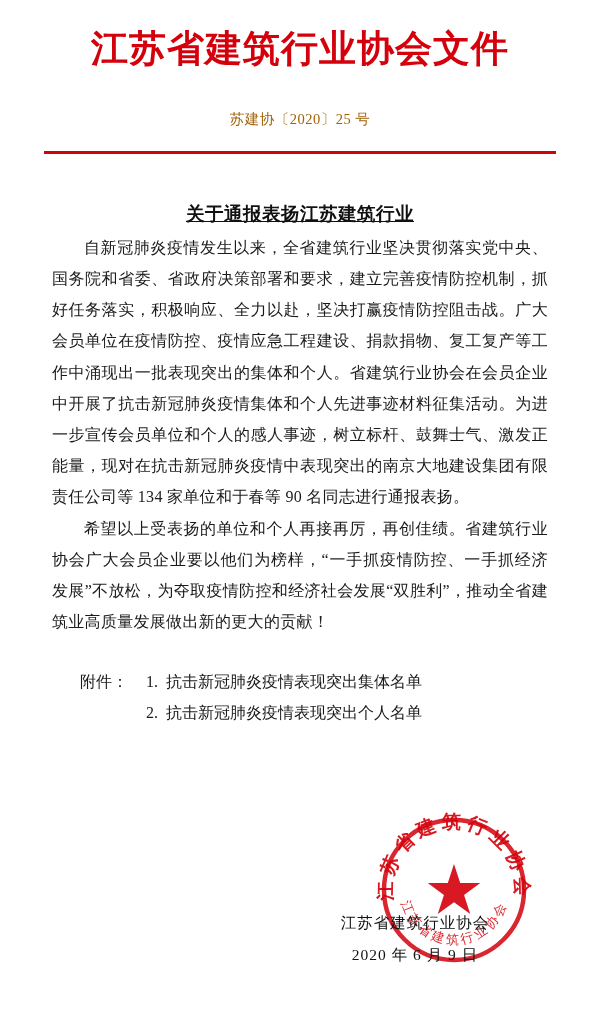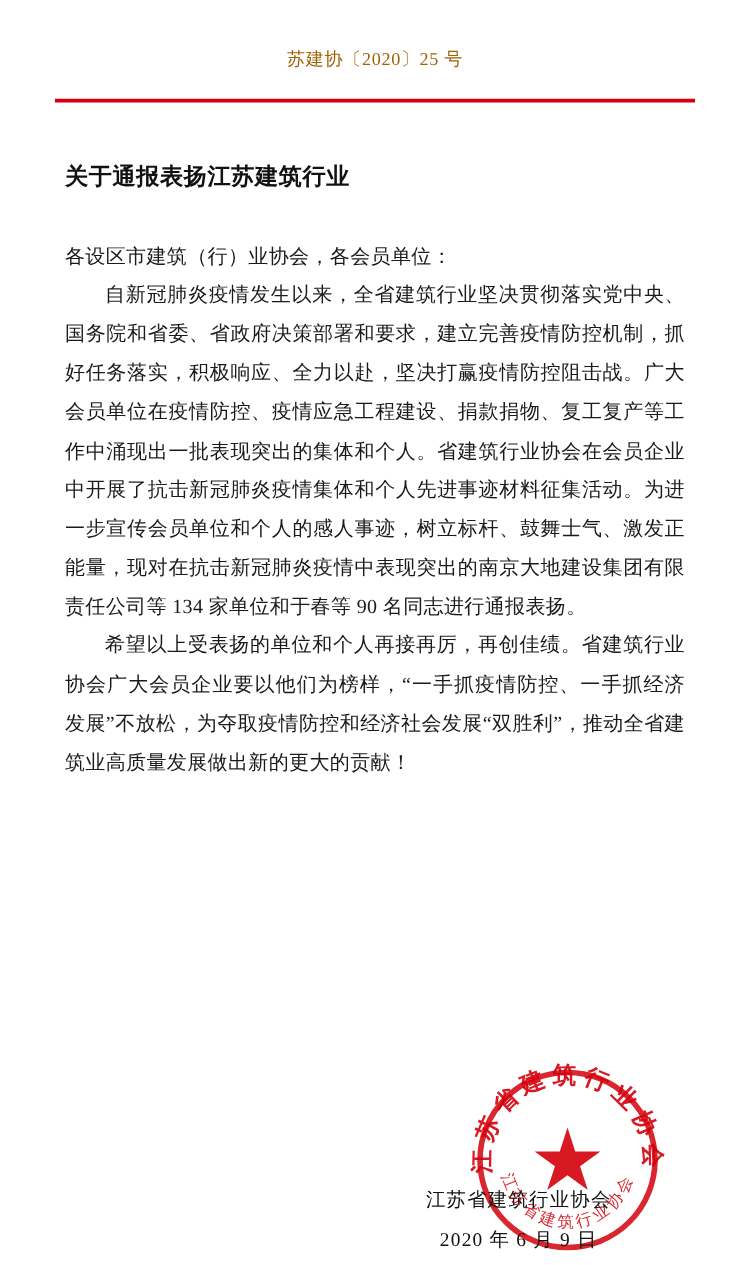--- a/index.html
+++ b/index.html
@@ -42,27 +42,28 @@
     letter-spacing: 0.5px;
   }
   .red-rule {
     height: 2.5px;
     background: #d4000b;
     margin-top: 22px;
     margin-left: -8px;
     margin-right: -8px;
   }
   .subject {
-    text-align: left;
+    text-align: center;
     font-weight: bold;
     font-size: 18.5px;
     line-height: 1.95;
     margin-top: 42px;
     color: #111;
     letter-spacing: 0.5px;
+    text-decoration: underline;
   }
   .subject div {
     white-space: nowrap;
   }
   .salutation {
     font-size: 16px;
     margin-top: 30px;
     line-height: 1.95;
     letter-spacing: 0.3px;
   }
@@ -128,34 +129,49 @@
     display: block;
     width: 168px;
     height: 168px;
   }
 </style>
 </head>
 <body>
 
 <div class="page">
 
+  <div class="doc-title">江苏省建筑行业协会文件</div>
 
   <div class="doc-number">苏建协〔2020〕25 号</div>
 
   <div class="red-rule"></div>
 
   <div class="subject">
     <div>关于通报表扬江苏建筑行业</div>
   </div>
 
-  <div class="salutation">各设区市建筑（行）业协会，各会员单位：</div>
 
   <p class="body-para">自新冠肺炎疫情发生以来，全省建筑行业坚决贯彻落实党中央、国务院和省委、省政府决策部署和要求，建立完善疫情防控机制，抓好任务落实，积极响应、全力以赴，坚决打赢疫情防控阻击战。广大会员单位在疫情防控、疫情应急工程建设、捐款捐物、复工复产等工作中涌现出一批表现突出的集体和个人。省建筑行业协会在会员企业中开展了抗击新冠肺炎疫情集体和个人先进事迹材料征集活动。为进一步宣传会员单位和个人的感人事迹，树立标杆、鼓舞士气、激发正能量，现对在抗击新冠肺炎疫情中表现突出的南京大地建设集团有限责任公司等 134 家单位和于春等 90 名同志进行通报表扬。</p>
   <p class="body-para">希望以上受表扬的单位和个人再接再厉，再创佳绩。省建筑行业协会广大会员企业要以他们为榜样，“一手抓疫情防控、一手抓经济发展”不放松，为夺取疫情防控和经济社会发展“双胜利”，推动全省建筑业高质量发展做出新的更大的贡献！</p>
 
+  <div class="attach-block">
+    <div class="attach-row">
+      <div class="attach-label">附件：</div>
+      <div class="attach-list">
+        <div class="attach-item">
+          <span class="attach-num">1.</span>
+          <span>抗击新冠肺炎疫情表现突出集体名单</span>
+        </div>
+        <div class="attach-item">
+          <span class="attach-num">2.</span>
+          <span>抗击新冠肺炎疫情表现突出个人名单</span>
+        </div>
+      </div>
+    </div>
+  </div>
 
   <div class="seal">
     <svg viewBox="0 0 168 168" xmlns="http://www.w3.org/2000/svg">
       <defs>
         <path id="sealTopArc" d="M 22,84 A 62,62 0 0 1 146,84" fill="none"></path>
         <path id="sealBotArc" d="M 30,84 A 54,54 0 0 0 138,84" fill="none"></path>
       </defs>
       <circle cx="84" cy="84" r="70" fill="none" stroke="#d4000b" stroke-width="4.5" opacity="0.85"></circle>
       <text font-family="'Liberation Serif', serif" font-size="19" font-weight="bold" fill="#d4000b" opacity="0.9" letter-spacing="5">
         <textPath href="#sealTopArc" startOffset="50%" text-anchor="middle">江苏省建筑行业协会</textPath>

